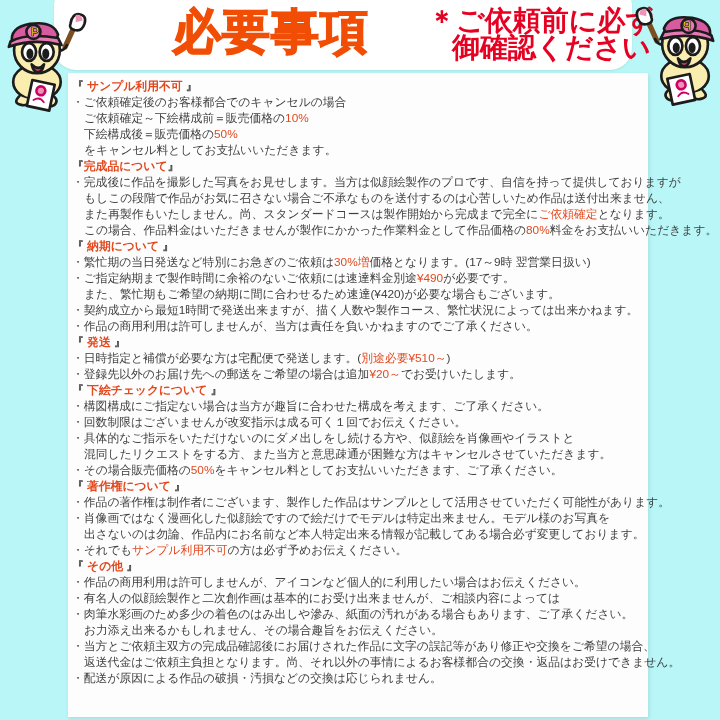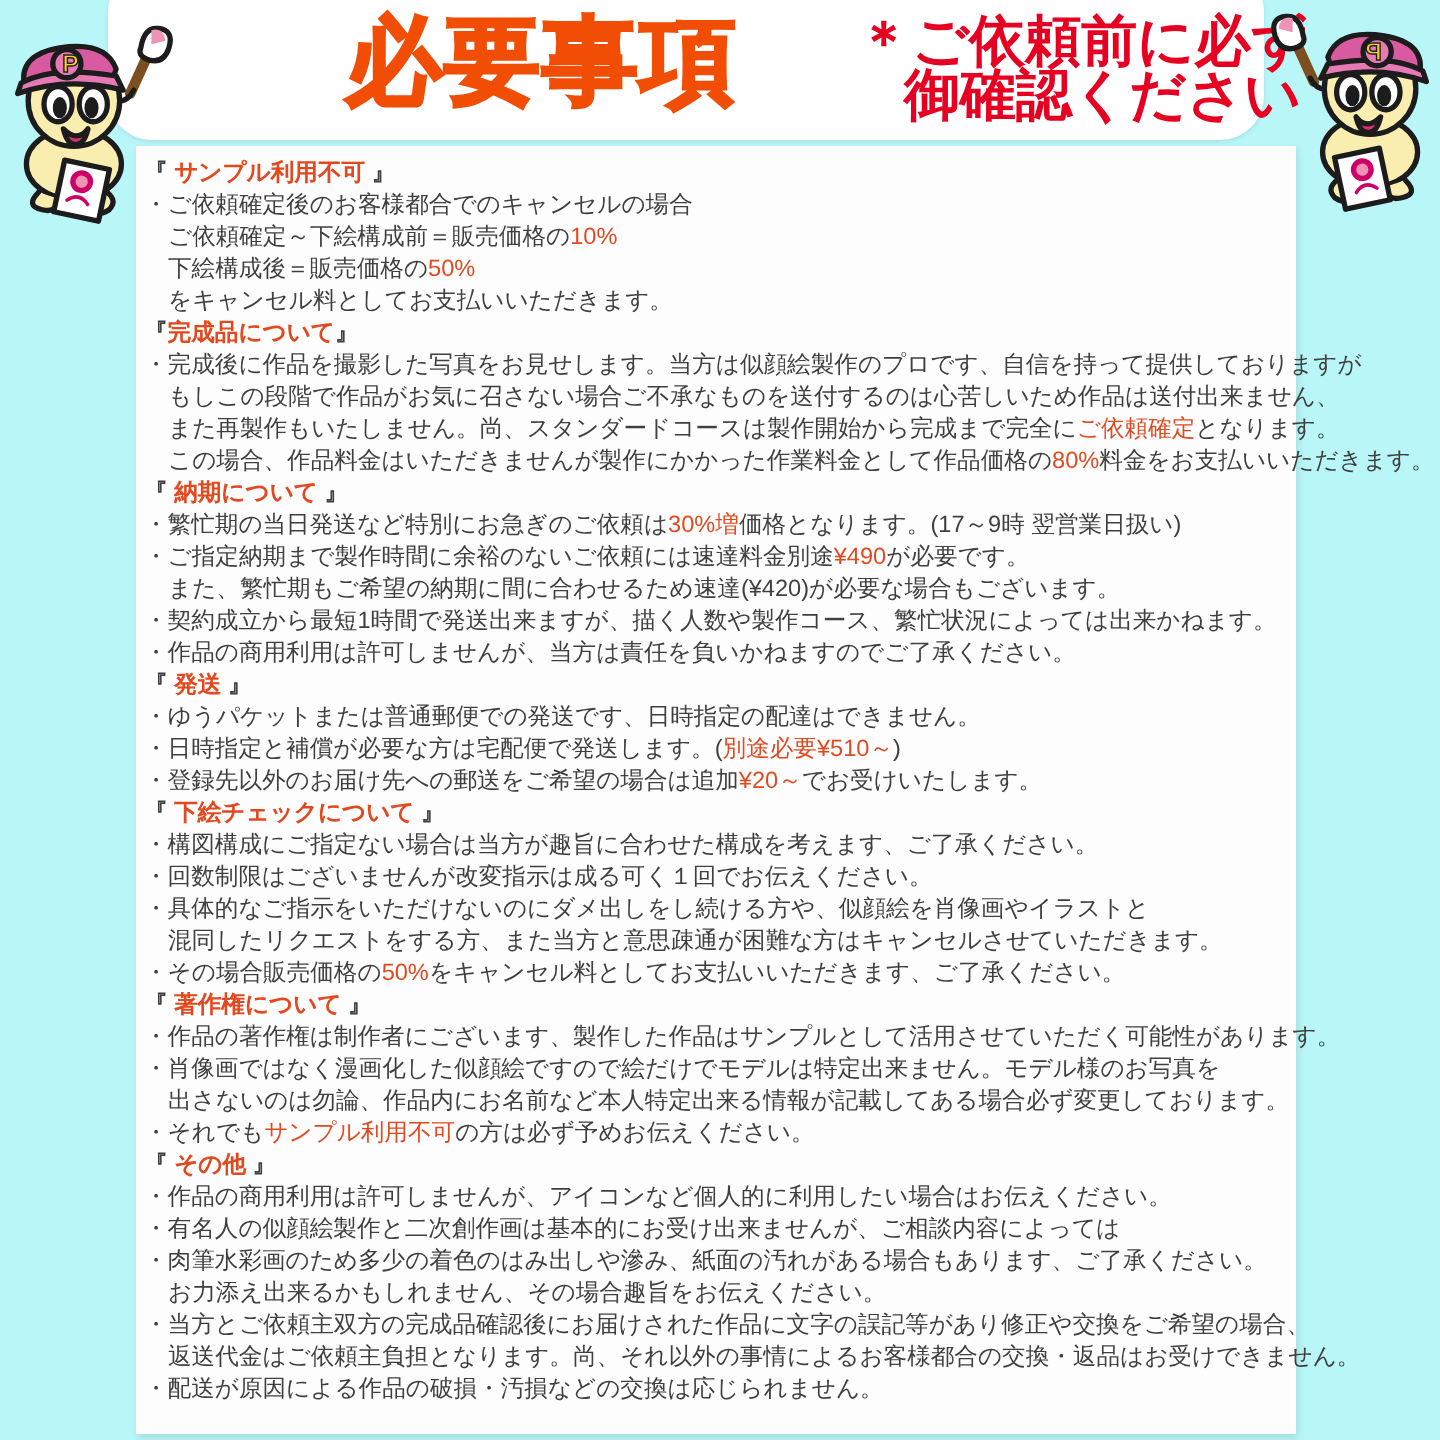--- a/index.html
+++ b/index.html
@@ -130,21 +130,20 @@
     <div class="row indent"><span>もしこの段階で作品がお気に召さない場合ご不承なものを送付するのは心苦しいため作品は送付出来ません、</span></div>
     <div class="row indent"><span>また再製作もいたしません。尚、スタンダードコースは製作開始から完成まで完全に</span><span class="em">ご依頼確定</span><span>となります。</span></div>
     <div class="row indent"><span>この場合、作品料金はいただきませんが製作にかかった作業料金として作品価格の</span><span class="em">80%</span><span>料金をお支払いいただきます。</span></div>
     <div class="row heading"><span>『 </span><span class="em">納期について</span><span> 』</span></div>
     <div class="row"><span>・繁忙期の当日発送など特別にお急ぎのご依頼は</span><span class="em">30%増</span><span>価格となります。(17～9時 翌営業日扱い)</span></div>
     <div class="row"><span>・ご指定納期まで製作時間に余裕のないご依頼には速達料金別途</span><span class="em">¥490</span><span>が必要です。</span></div>
     <div class="row indent"><span>また、繁忙期もご希望の納期に間に合わせるため速達(¥420)が必要な場合もございます。</span></div>
     <div class="row"><span>・契約成立から最短1時間で発送出来ますが、描く人数や製作コース、繁忙状況によっては出来かねます。</span></div>
     <div class="row"><span>・作品の商用利用は許可しませんが、当方は責任を負いかねますのでご了承ください。</span></div>
     <div class="row heading"><span>『 </span><span class="em">発送</span><span> 』</span></div>
-    <div class="row"><span>・ゆうパケットまたは普通郵便での発送です、日時指定の配達はできません。</span></div>
     <div class="row"><span>・日時指定と補償が必要な方は宅配便で発送します。(</span><span class="em">別途必要¥510～</span><span>)</span></div>
     <div class="row"><span>・登録先以外のお届け先への郵送をご希望の場合は追加</span><span class="em">¥20～</span><span>でお受けいたします。</span></div>
     <div class="row heading"><span>『 </span><span class="em">下絵チェックについて</span><span> 』</span></div>
     <div class="row"><span>・構図構成にご指定ない場合は当方が趣旨に合わせた構成を考えます、ご了承ください。</span></div>
     <div class="row"><span>・回数制限はございませんが改変指示は成る可く１回でお伝えください。</span></div>
     <div class="row"><span>・具体的なご指示をいただけないのにダメ出しをし続ける方や、似顔絵を肖像画やイラストと</span></div>
     <div class="row indent"><span>混同したリクエストをする方、また当方と意思疎通が困難な方はキャンセルさせていただきます。</span></div>
     <div class="row"><span>・その場合販売価格の</span><span class="em">50%</span><span>をキャンセル料としてお支払いいただきます、ご了承ください。</span></div>
     <div class="row heading"><span>『 </span><span class="em">著作権について</span><span> 』</span></div>
     <div class="row"><span>・作品の著作権は制作者にございます、製作した作品はサンプルとして活用させていただく可能性があります。</span></div>

